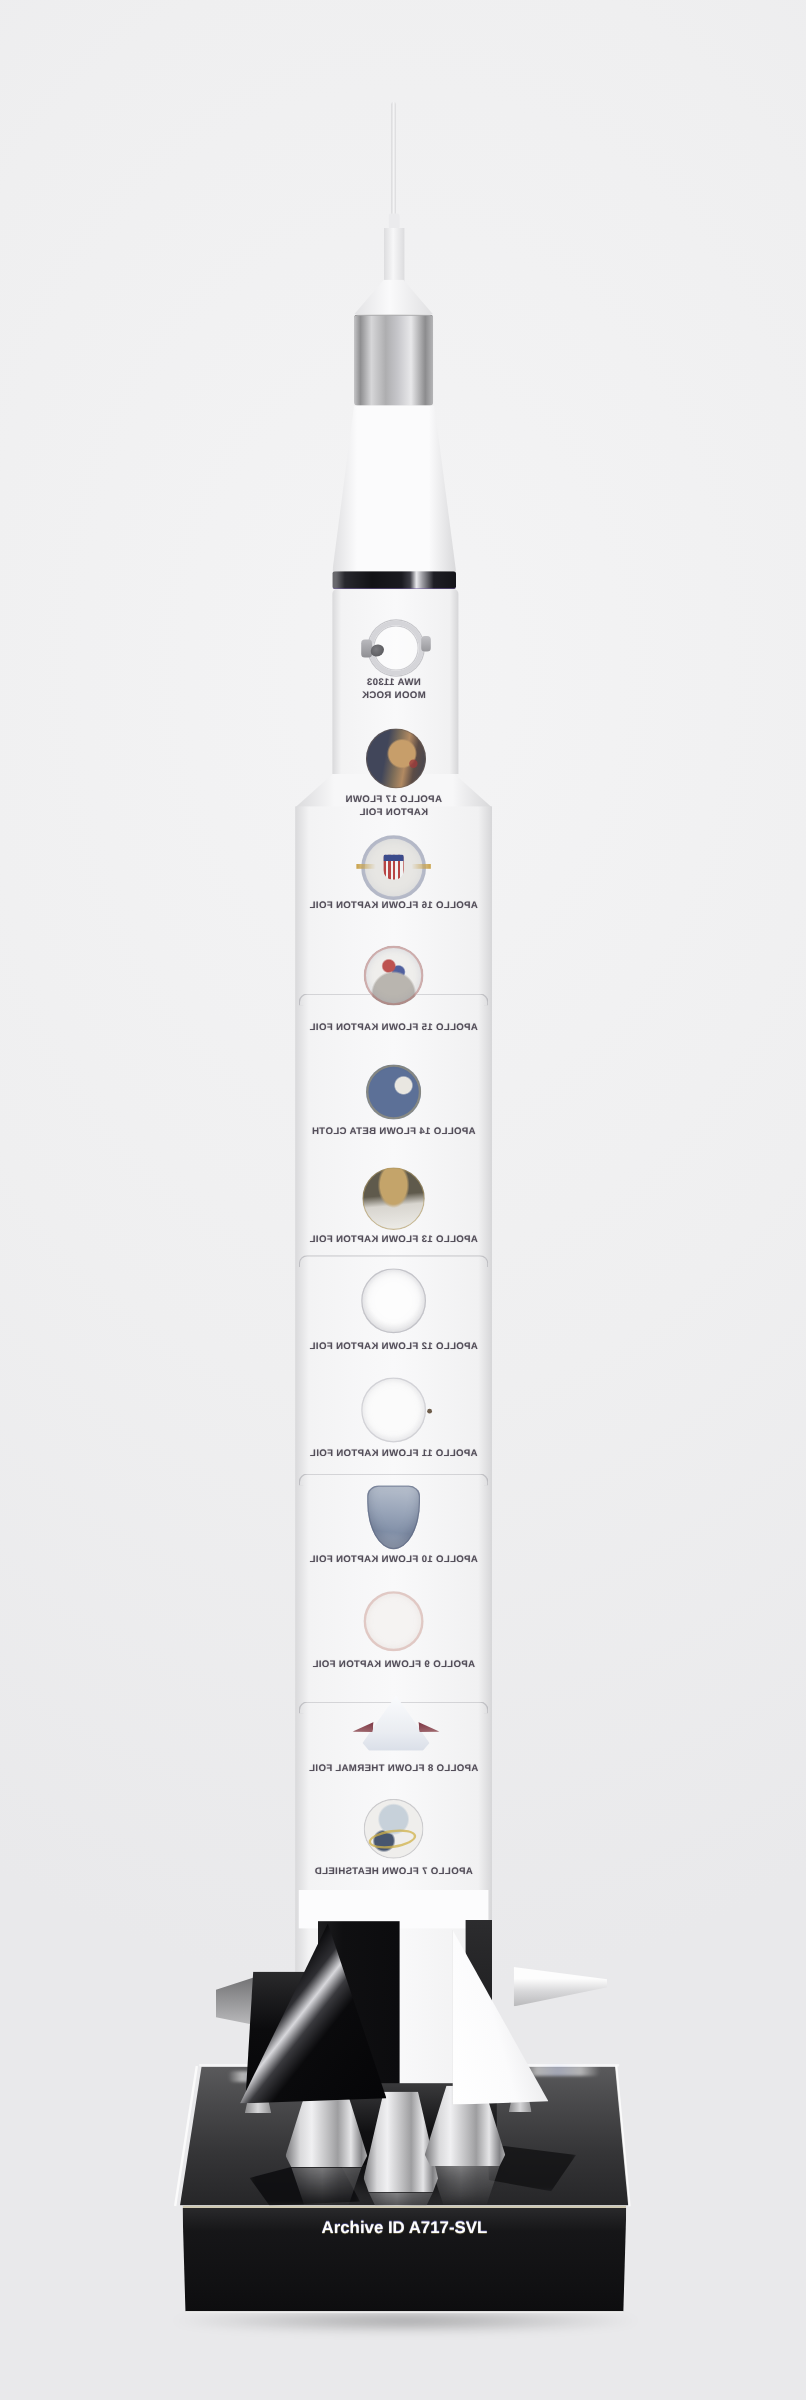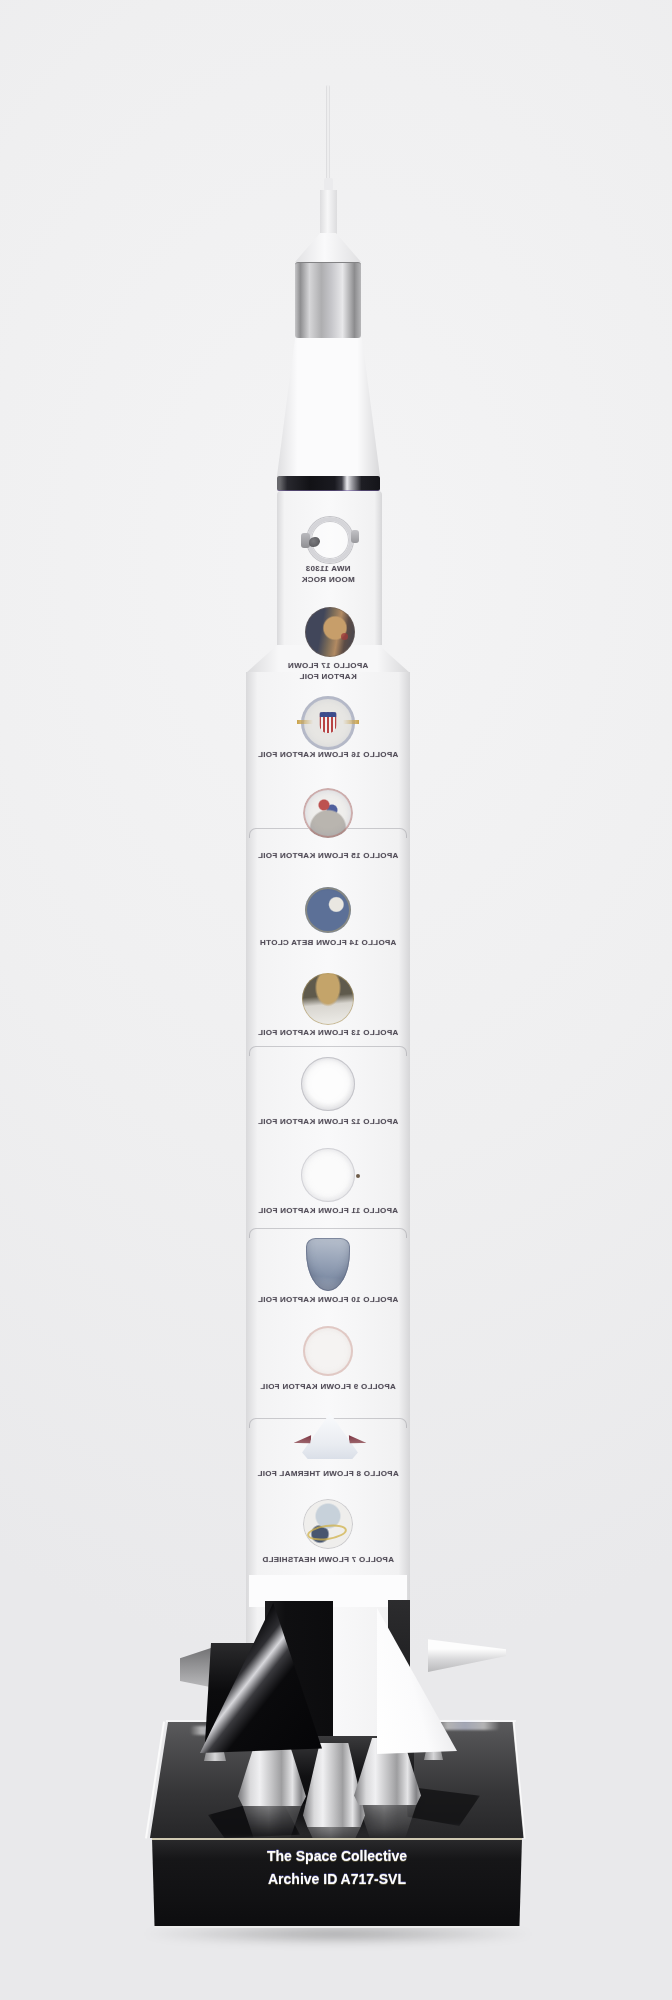--- a/index.html
+++ b/index.html
@@ -278,17 +278,16 @@
 
   <div class="abs" id="fin-gray-far"></div>
   <div class="abs" id="fin-black-edge"></div>
   <div class="abs" id="fin-black-main"></div>
   <div class="abs" id="fin-white-horiz"></div>
   <div class="abs" id="fin-white-main"></div>
 
   <div class="abs" id="base-shadow"></div>
   <div class="abs" id="base-front"></div>
   <div class="abs" id="plaque">
-    <div>The Space Collective</div>
     <div>Archive ID A717-SVL</div>
   </div>
 
 </div>
 
 </body></html>

